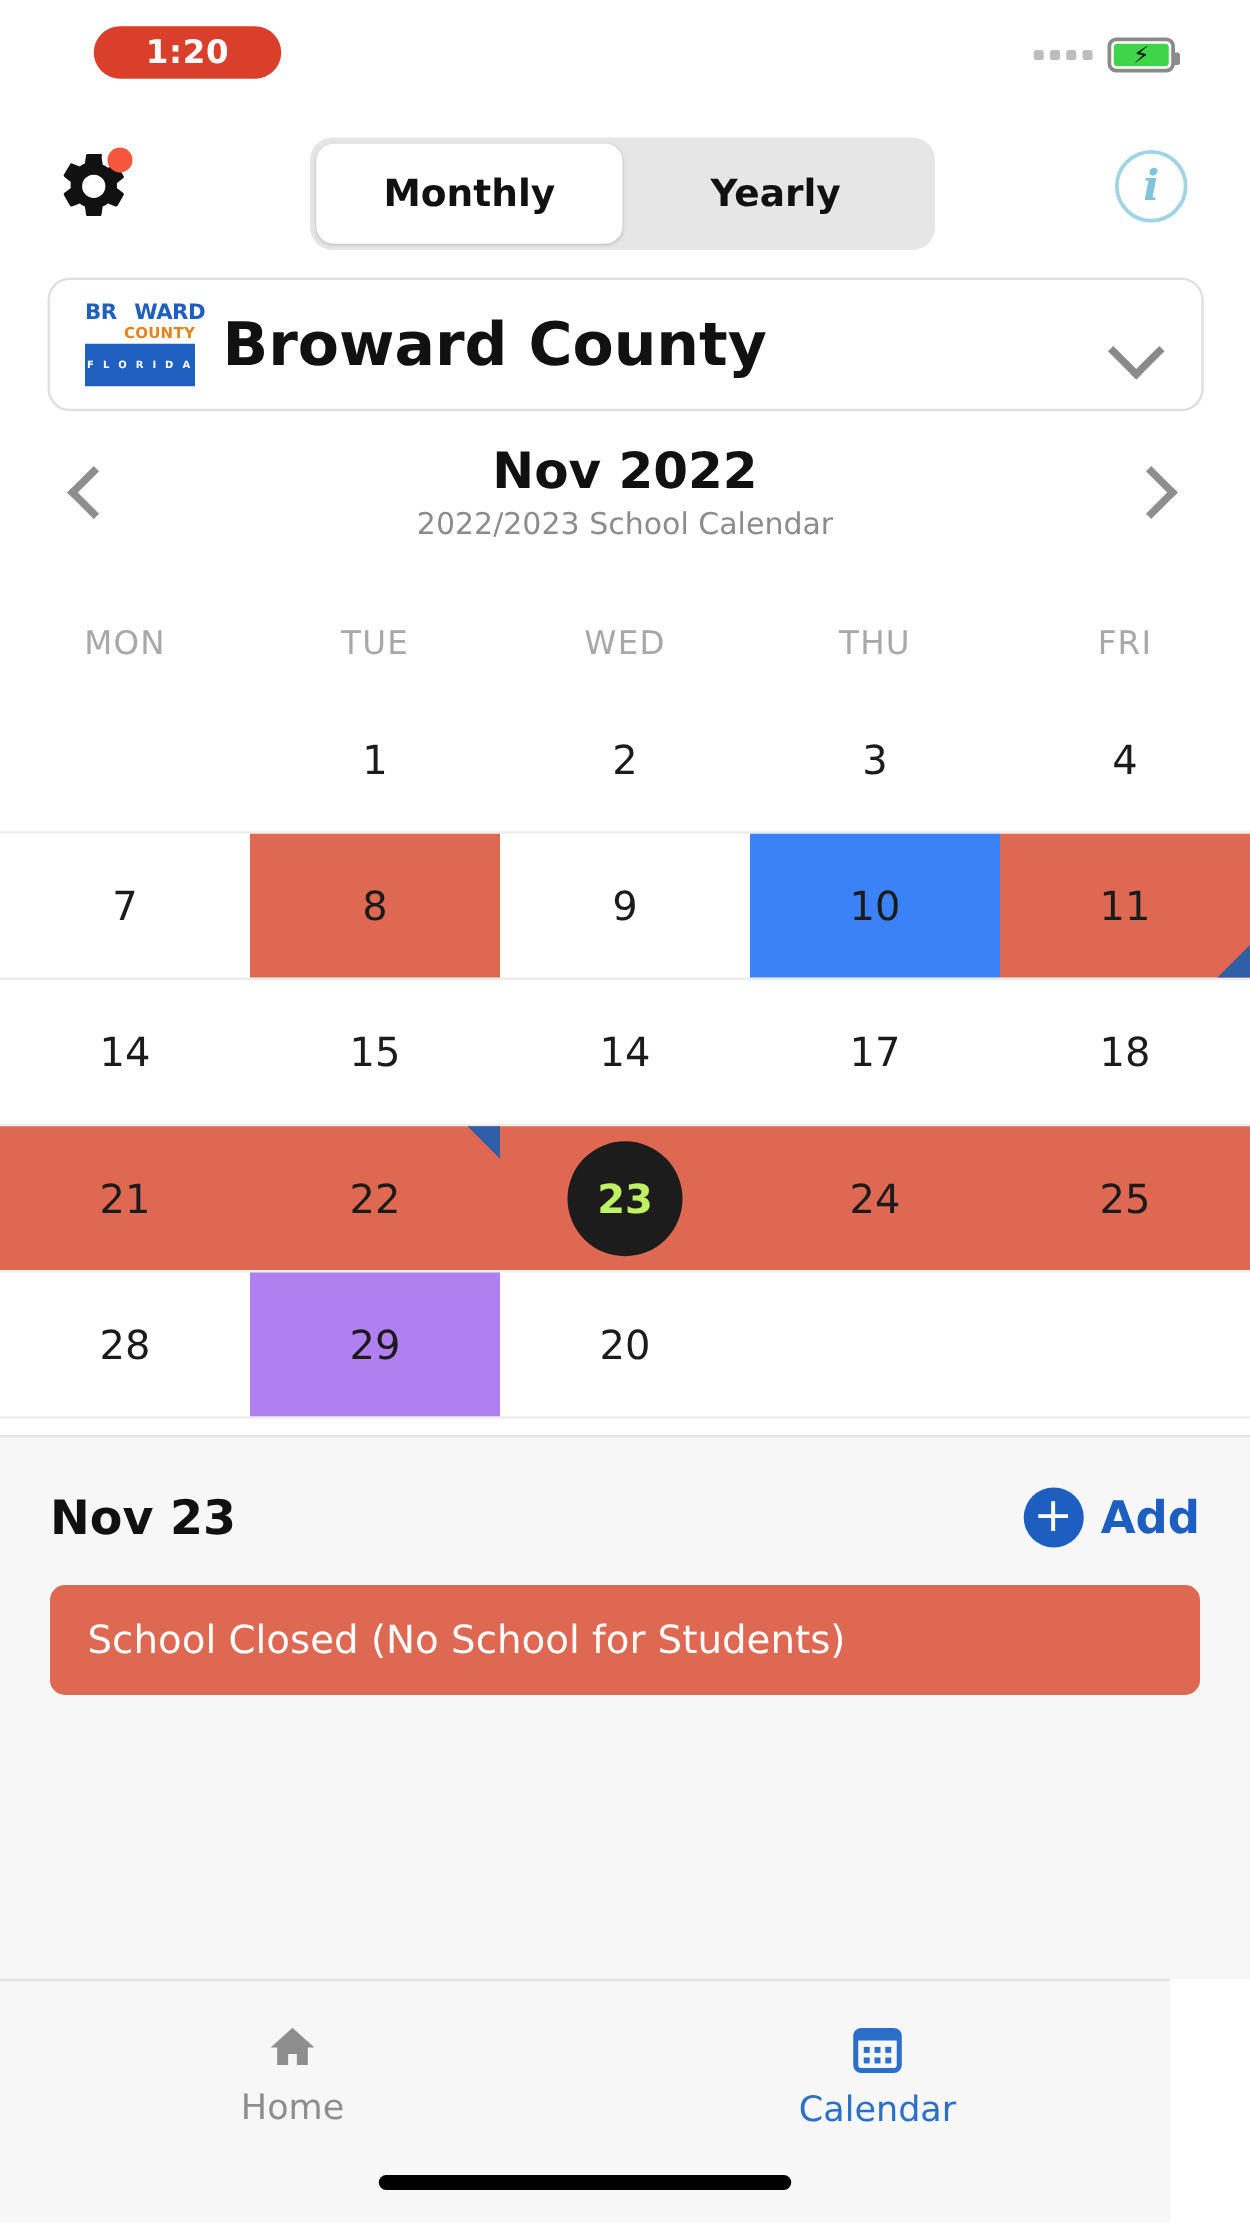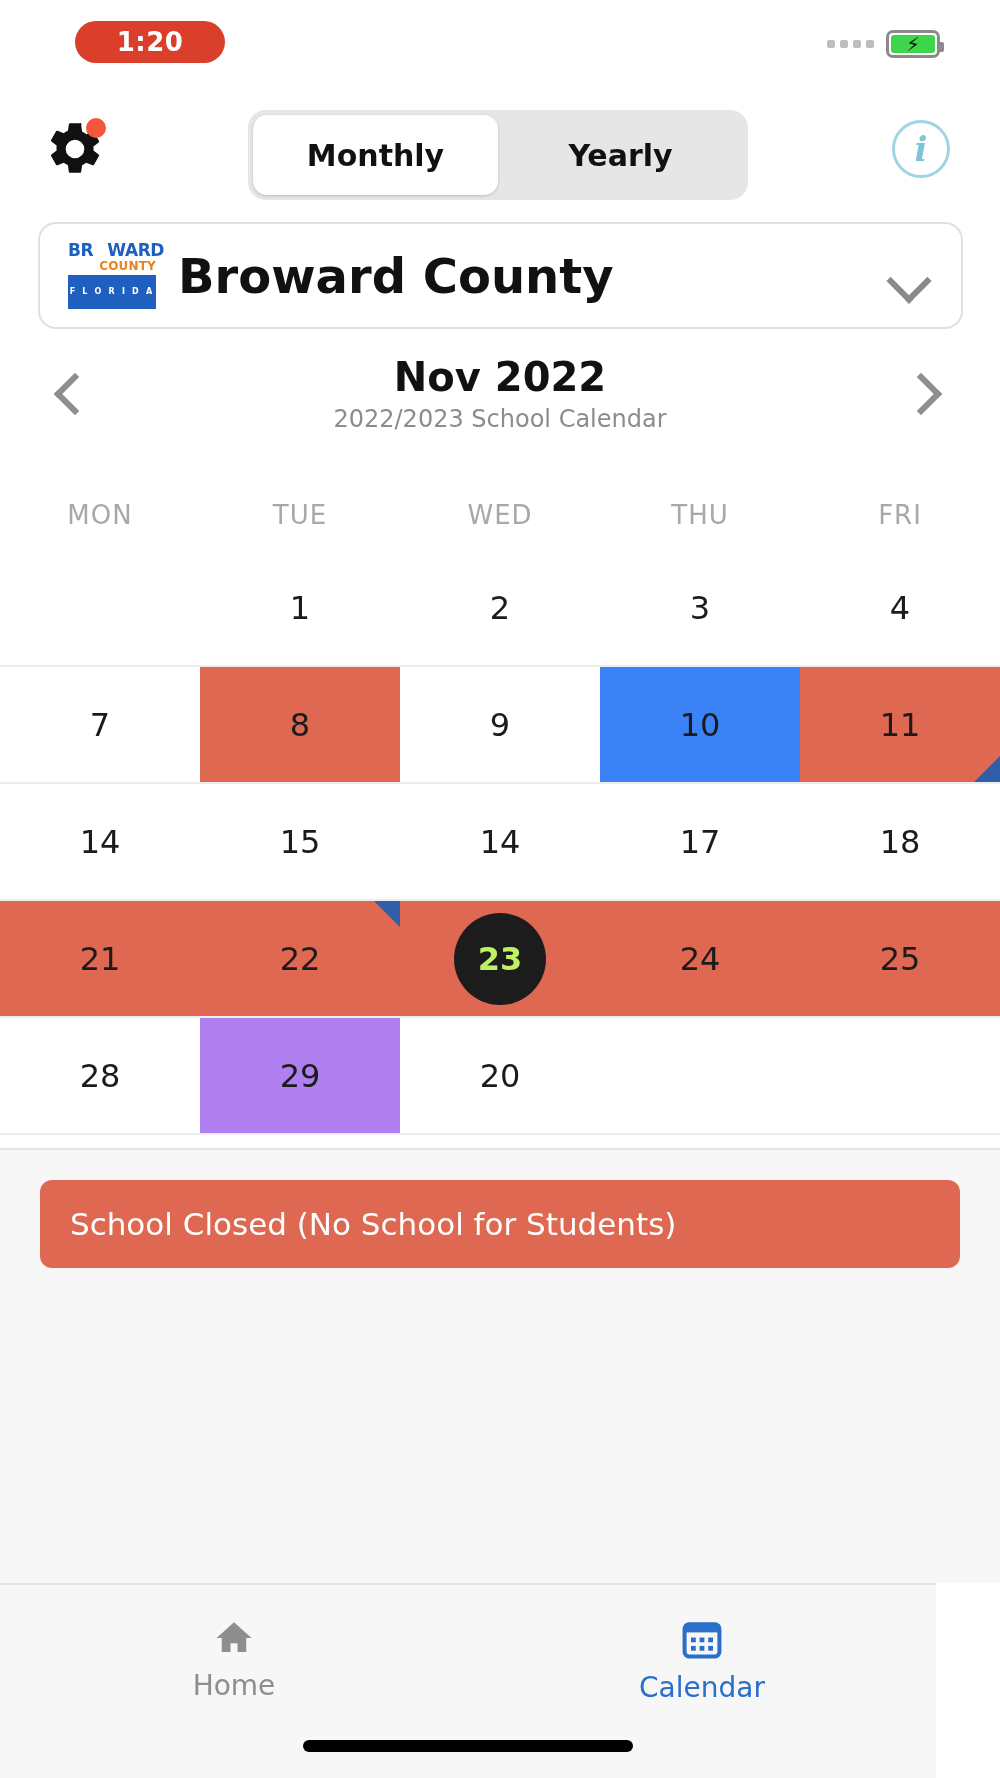--- a/index.html
+++ b/index.html
@@ -393,20 +393,27 @@
       <div class="day empty">
         <span class="num"></span>
       </div>
       <div class="day empty">
         <span class="num"></span>
       </div>
     </div>
   </div>
 
 <div class="panel">
+  <div class="panel-head">
+    <div class="panel-date">Nov 23</div>
+    <div class="add-btn">
+      <span class="add-plus">+</span>
+      <span class="add-label">Add</span>
+    </div>
+  </div>
   <div class="event">School Closed (No School for Students)</div>
 </div>
 
 <div class="tabbar">
   <div class="tab home">
     <svg width="46" height="42" viewBox="0 0 24 24">
       <path fill="#8E8E8E" d="M12 3 2 12h3v8h5v-5h4v5h5v-8h3z"></path>
     </svg>
     <span class="tab-label">Home</span>
   </div>

